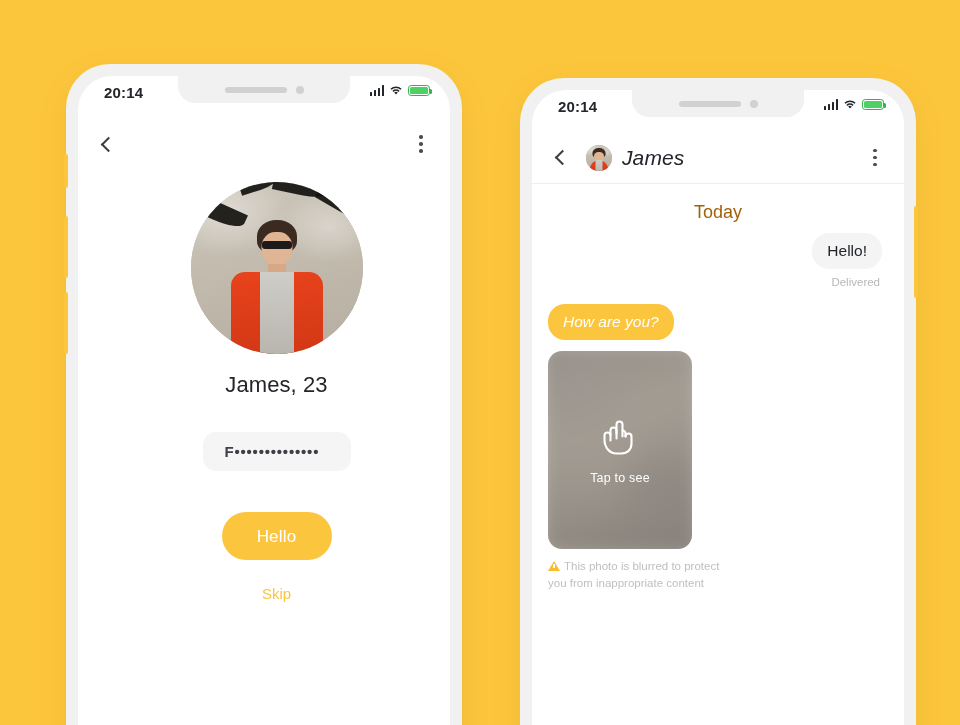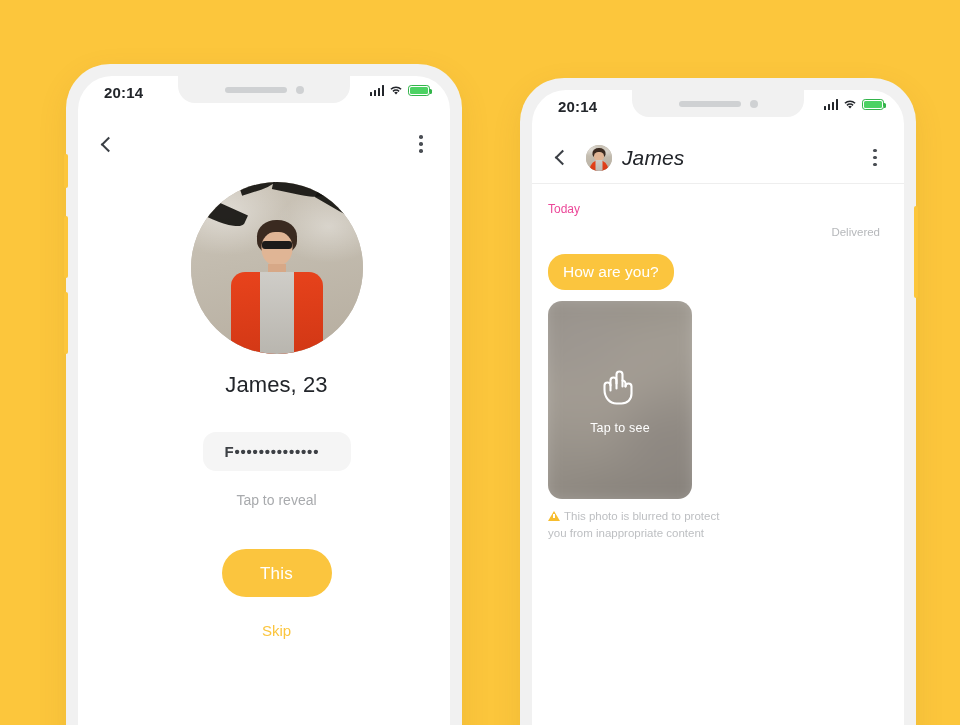--- a/index.html
+++ b/index.html
@@ -327,28 +327,28 @@
     font-family: inherit;
     cursor: pointer;
     padding: 4px 10px;
   }
 
   
   .chat-body {
     padding: 0 16px;
   }
   .chat-day {
-    text-align: left;
-    font-size: 12px;
-    color: #ec4899;
+    text-align: center;
+    font-size: 18px;
+    color: #a16207;
     margin: 18px 0 10px;
   }
   .row { display: flex; }
   .row-out { justify-content: flex-end; }
-  .row-in  { justify-content: flex-start; }
+  .row-in  { justify-content: flex-start; font-style: italic; }
   .bubble {
     border-radius: 17px;
     padding: 9px 15px;
     font-size: 15.5px;
     max-width: 70%;
     box-sizing: border-box;
   }
   .bubble-out {
     background: #f4f4f5;
     color: #212429;
@@ -467,24 +467,23 @@
         <div class="ph-jacket" style="top:90px; width:92px; height:84px;"></div>
         <div class="ph-shirt" style="top:90px; width:34px; height:84px;"></div>
       </div>
 
       <div class="profile-name">James, 23</div>
 
       <div class="masked-field">
         <span class="masked-text">F••••••••••••••</span>
       </div>
 
-      <div class="tap-reveal">Tap to reveal</div>
-
-
-      <button class="btn-reply">This</button>
+
+
+      <button class="btn-reply">Hello</button>
       <button class="btn-skip">Skip</button>
     </div>
   </div>
 </div>
 
 <div class="phone phone-right">
   <div class="side-btn side-btn-r1"></div>
 
   <div class="screen">
 
@@ -526,20 +525,23 @@
         <span></span>
         <span></span>
         <span></span>
       </div>
     </div>
 
     <div class="chat-body">
 
       <div class="chat-day">Today</div>
 
+      <div class="row row-out">
+        <div class="bubble bubble-out">Hello!</div>
+      </div>
       <div class="delivered">Delivered</div>
 
       <div class="row row-in" style="margin-top:16px;">
         <div class="bubble bubble-in">How are you?</div>
       </div>
 
       <div class="photo-wrap">
         <div class="blur-img"></div>
         <div class="photo-overlay">
           <div class="tap-hand">

